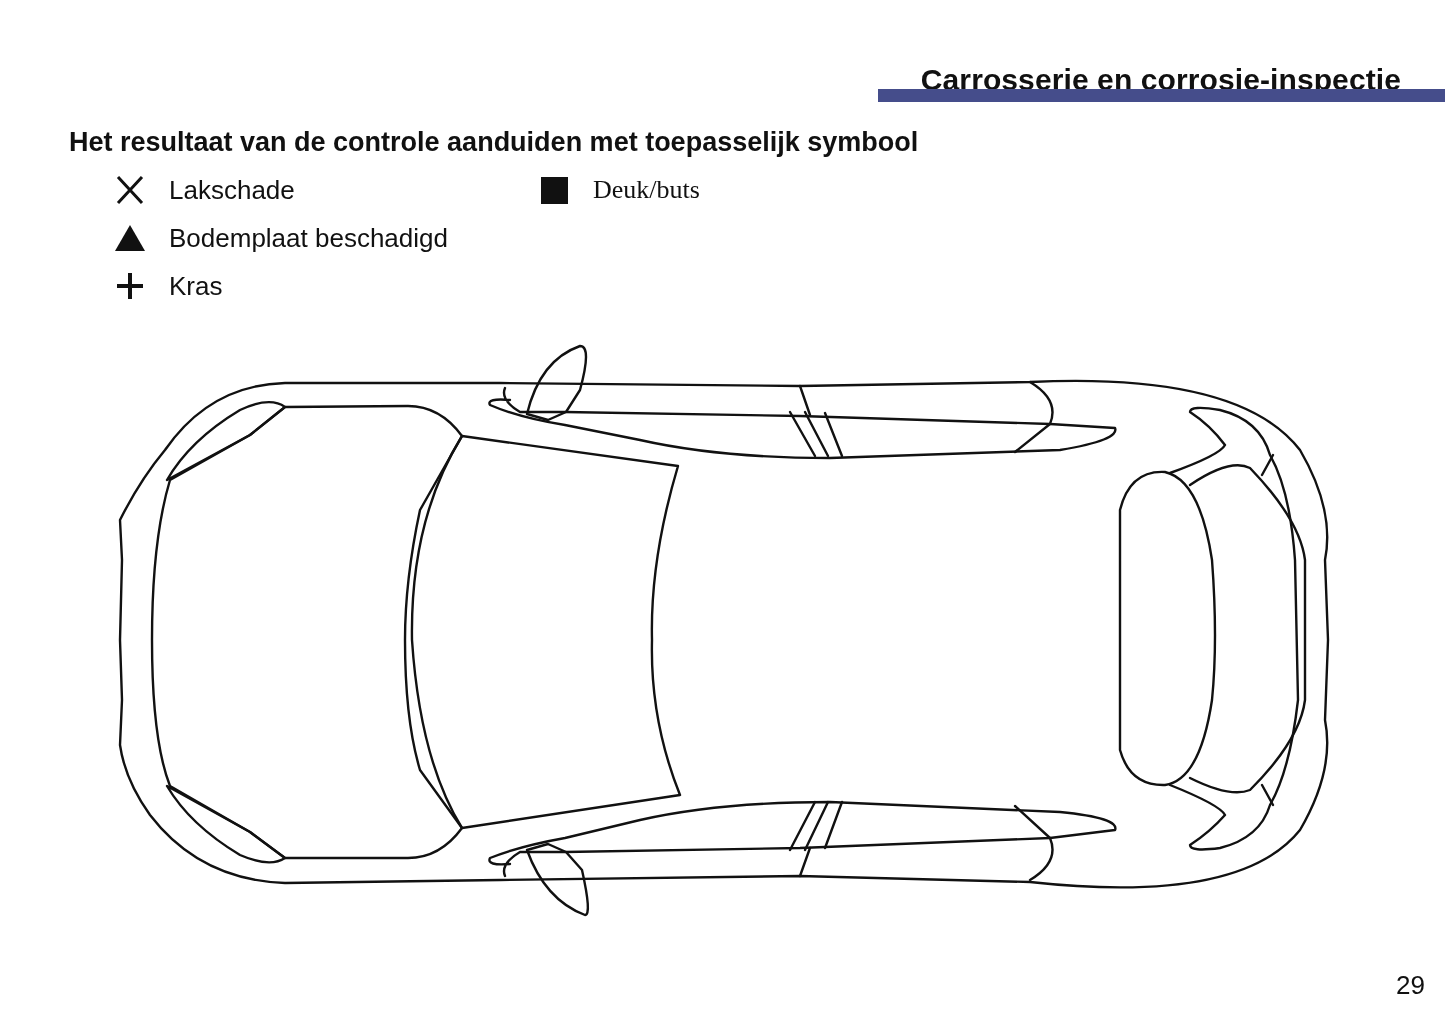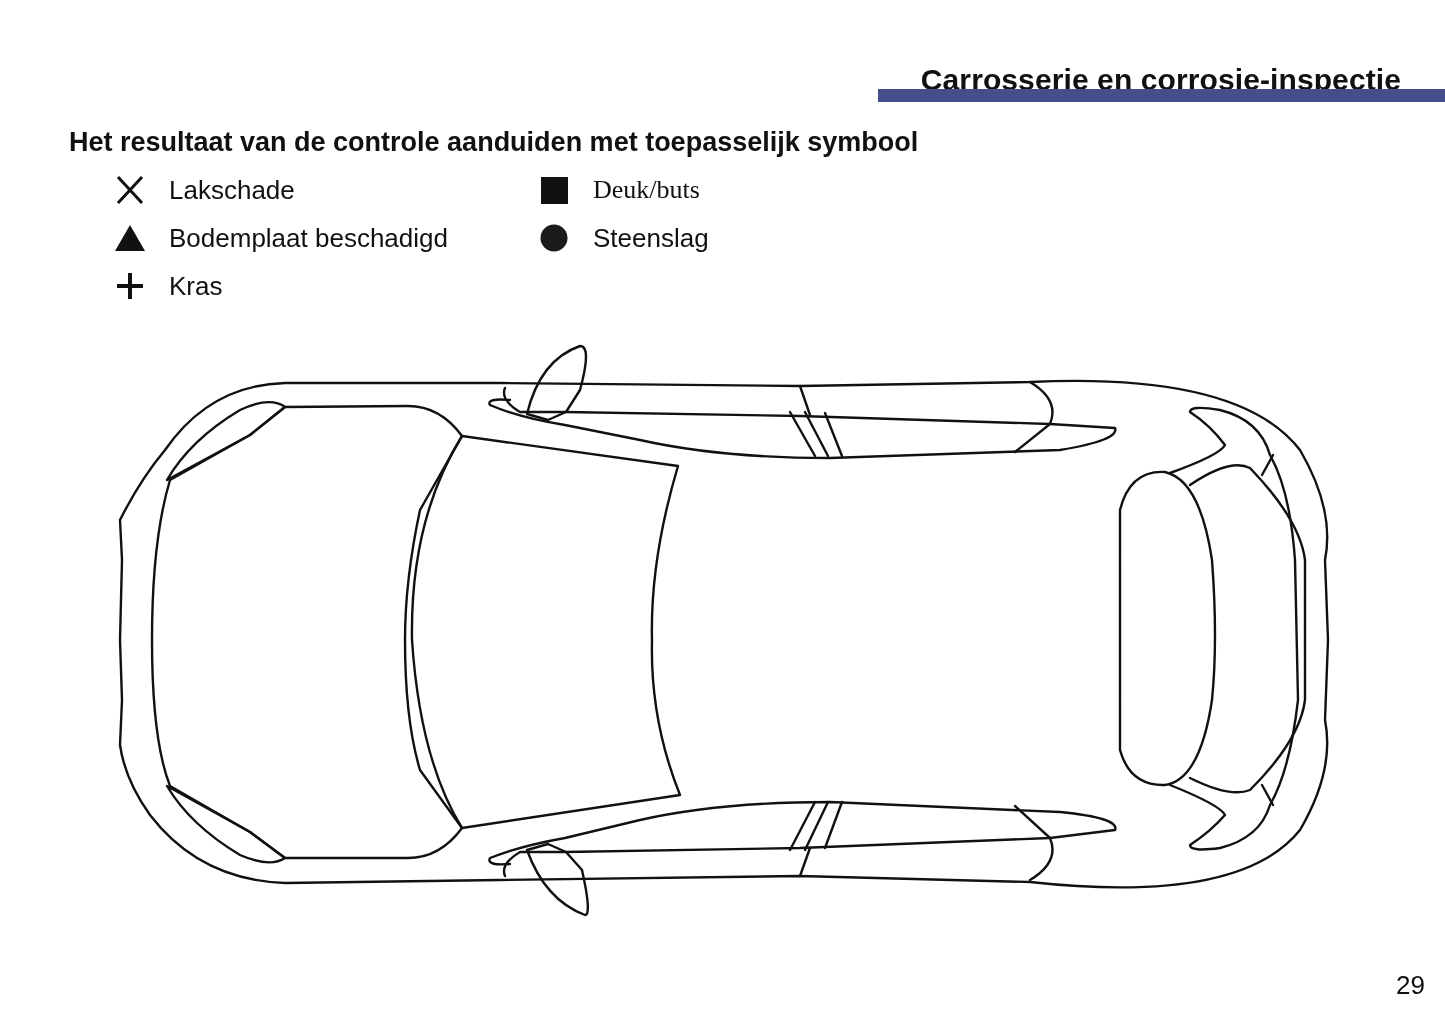--- a/index.html
+++ b/index.html
@@ -50,28 +50,20 @@
     <span class="lbl">Kras</span>
   </div>
   <div class="legend-item" style="left:424px;top:2px;font-family:Liberation Serif, serif;">
     <span class="sym">
       <svg width="30" height="30" viewBox="0 0 30 30">
           <rect x="2" y="2" width="27" height="27" fill="#111"></rect>
         </svg>
     </span>
     <span class="lbl">Deuk/buts</span>
   </div>
-  <div class="legend-item" style="left:424px;top:50px;">
-    <span class="sym">
-      <svg width="30" height="30" viewBox="0 0 30 30">
-          <circle cx="15" cy="15" r="13.5" fill="#1a1a1a"></circle>
-        </svg>
-    </span>
-    <span class="lbl">Steenslag</span>
-  </div>
 </div>
 
 <svg class="car" width="1445" height="1018" viewBox="0 0 1445 1018" fill="none" stroke="#111" stroke-width="2.4" stroke-linejoin="round" stroke-linecap="round">
 
   <path d="M285 383 L500 383 L800 386 L1030 382 Q1240 372 1300 450 Q1335 510 1325 560 L1328 640 L1325 720 Q1335 770 1300 830 Q1240 905 1030 882 L800 876 L500 880 L285 883 Q200 880 150 815 Q125 780 120 745 L122 700 L120 640 L122 560 L120 520 Q140 480 165 450 Q210 385 285 383 Z"></path>
 
   <path d="M285 407 L408 406 Q440 406 462 436 L420 510 Q405 580 405 640 Q405 720 420 770 L462 828 Q440 858 408 858 L285 858 L250 832 L170 786 Q152 740 152 640 Q152 540 170 480 L250 435 Z"></path>
 
   <path d="M285 407 Q270 396 240 410 Q190 440 167 480 L250 435 Z"></path>
   <path d="M285 858 Q270 868 240 855 Q190 825 167 786 L250 832 Z"></path>

